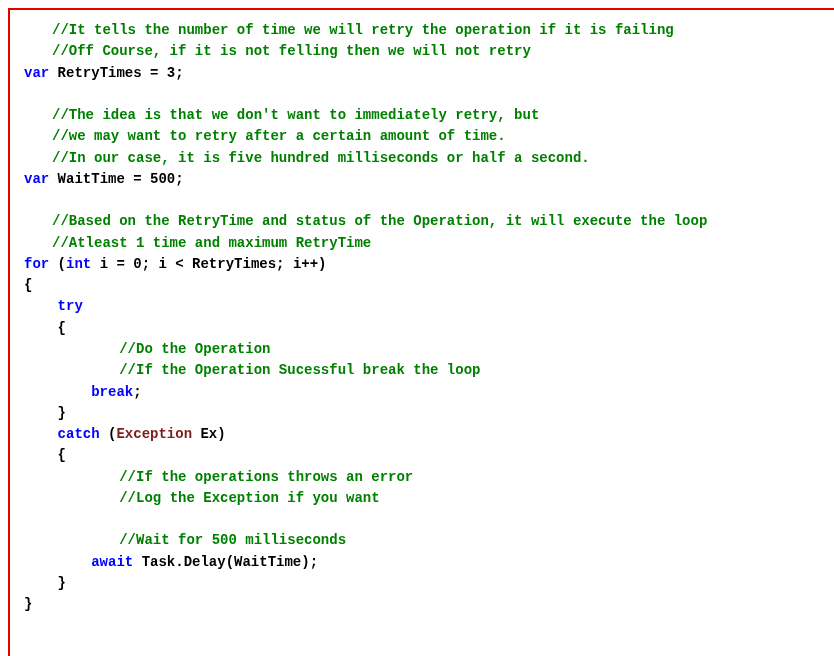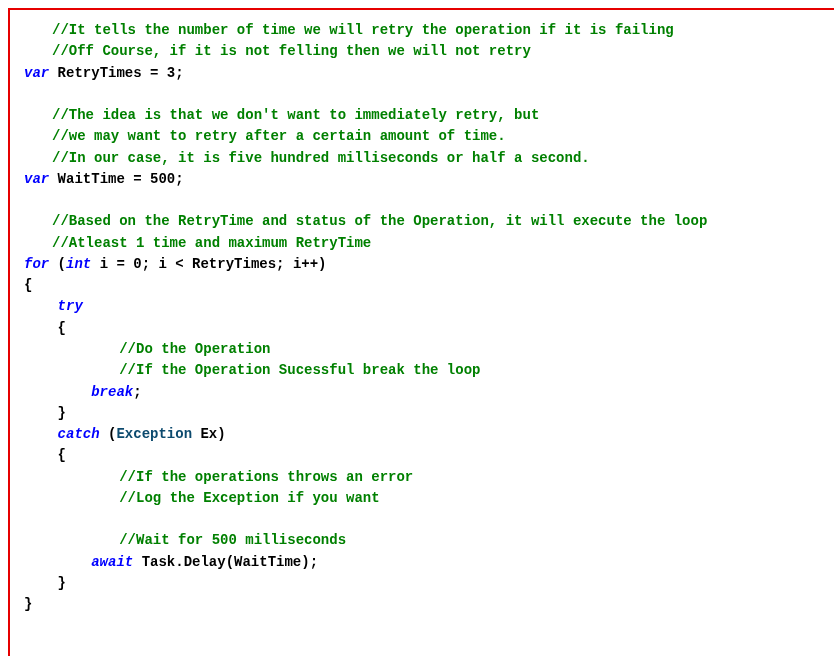--- a/index.html
+++ b/index.html
@@ -15,19 +15,19 @@
     padding: 10px 14px;
     width: 834px;
     height: 656px;
     box-sizing: border-box;
     white-space: pre;
     font-weight: bold;
     color: #000;
     overflow: hidden;
   }
   .cm { color: #008000; margin-left: 28px; }  
-  .kw { color: #0000ff; font-style: italic; }  
-  .tn { color: #0c4a6e; font-family: Liberation Mono, monospace; }  
+  .kw { color: #0000ff; }  
+  .tn { color: #7f1d1d; font-family: Liberation Mono, monospace; }  
 </style>
 </head>
 <body>
 
 <div class="code-box" id="code-target"><div><span class="cm">//It tells the number of time we will retry the operation if it is failing</span></div><div><span class="cm">//Off Course, if it is not felling then we will not retry</span></div><div><span class="kw">var</span><span> RetryTimes = 3;</span></div><div>&nbsp;</div><div><span class="cm">//The idea is that we don't want to immediately retry, but</span></div><div><span class="cm">//we may want to retry after a certain amount of time.</span></div><div><span class="cm">//In our case, it is five hundred milliseconds or half a second.</span></div><div><span class="kw">var</span><span> WaitTime = 500;</span></div><div>&nbsp;</div><div><span class="cm">//Based on the RetryTime and status of the Operation, it will execute the loop</span></div><div><span class="cm">//Atleast 1 time and maximum RetryTime</span></div><div><span class="kw">for</span><span> (</span><span class="kw">int</span><span> i = 0; i &lt; RetryTimes; i++)</span></div><div><span>{</span></div><div><span>    </span><span class="kw">try</span></div><div><span>    {</span></div><div><span>        </span><span class="cm">//Do the Operation</span></div><div><span>        </span><span class="cm">//If the Operation Sucessful break the loop</span></div><div><span>        </span><span class="kw">break</span><span>;</span></div><div><span>    }</span></div><div><span>    </span><span class="kw">catch</span><span> (</span><span class="tn">Exception</span><span> Ex)</span></div><div><span>    {</span></div><div><span>        </span><span class="cm">//If the operations throws an error</span></div><div><span>        </span><span class="cm">//Log the Exception if you want</span></div><div>&nbsp;</div><div><span>        </span><span class="cm">//Wait for 500 milliseconds</span></div><div><span>        </span><span class="kw">await</span><span> Task.Delay(WaitTime);</span></div><div><span>    }</span></div><div><span>}</span></div></div>
 
 </body></html>

